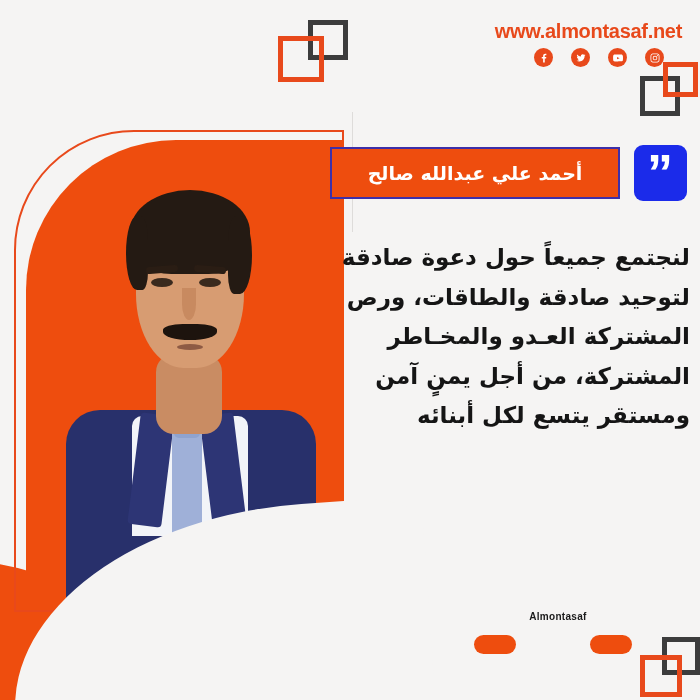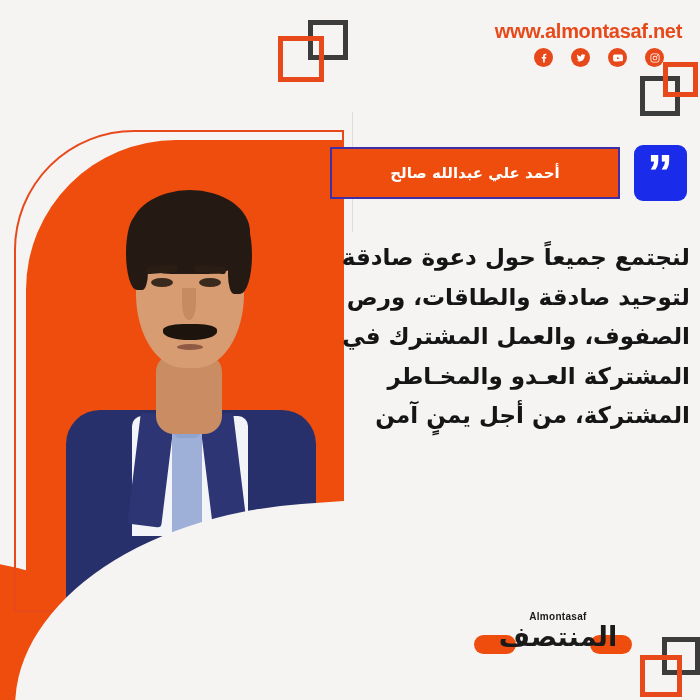--- a/index.html
+++ b/index.html
@@ -139,21 +139,21 @@
   
   #name-banner {
     position:absolute; left:330px; top:147px;
     width:290px; height:52px;
     background:#ee4d0e;
     border:2px solid #3d2fa8;
     display:flex; align-items:center; justify-content:center;
     z-index:7;
   }
   #name-banner span {
-    color:#ffffff; font-weight:bold; font-size:15px;
+    color:#ffffff; font-weight:bold; font-size:19px;
     direction:rtl; white-space:nowrap;
     font-family:"DejaVu Sans", sans-serif;
   }
   #quote-badge {
     position:absolute; left:634px; top:145px;
     width:53px; height:56px;
     background:#1b2bea; border-radius:9px;
     display:flex; align-items:center; justify-content:center;
     z-index:7;
   }
@@ -277,25 +277,24 @@
   <div id="name-banner">
     <span>أحمد علي عبدالله صالح</span>
   </div>
   <div id="quote-badge">
     <span>”</span>
   </div>
 
   <div id="quote-text">
     <span class="qline">لنجتمع جميعاً حول دعوة صادقة</span>
     <span class="qline">لتوحيد صادقة والطاقات، ورص</span>
-    <span class="qline">الصفوف، والعمل المشترك في</span>
     <span class="qline">المشتركة العـدو والمخـاطر</span>
     <span class="qline">المشتركة، من أجل يمنٍ آمن</span>
+    <span class="qline">ومستقر يتسع لكل أبنائه</span>
   </div>
 
   <div id="logo">
     <div id="logo-pill-l"></div>
     <div id="logo-pill-r"></div>
-    <div id="logo-word">المنتصف</div>
     <div id="logo-latin">Almontasaf</div>
   </div>
 
 </div>
 
 </body></html>

